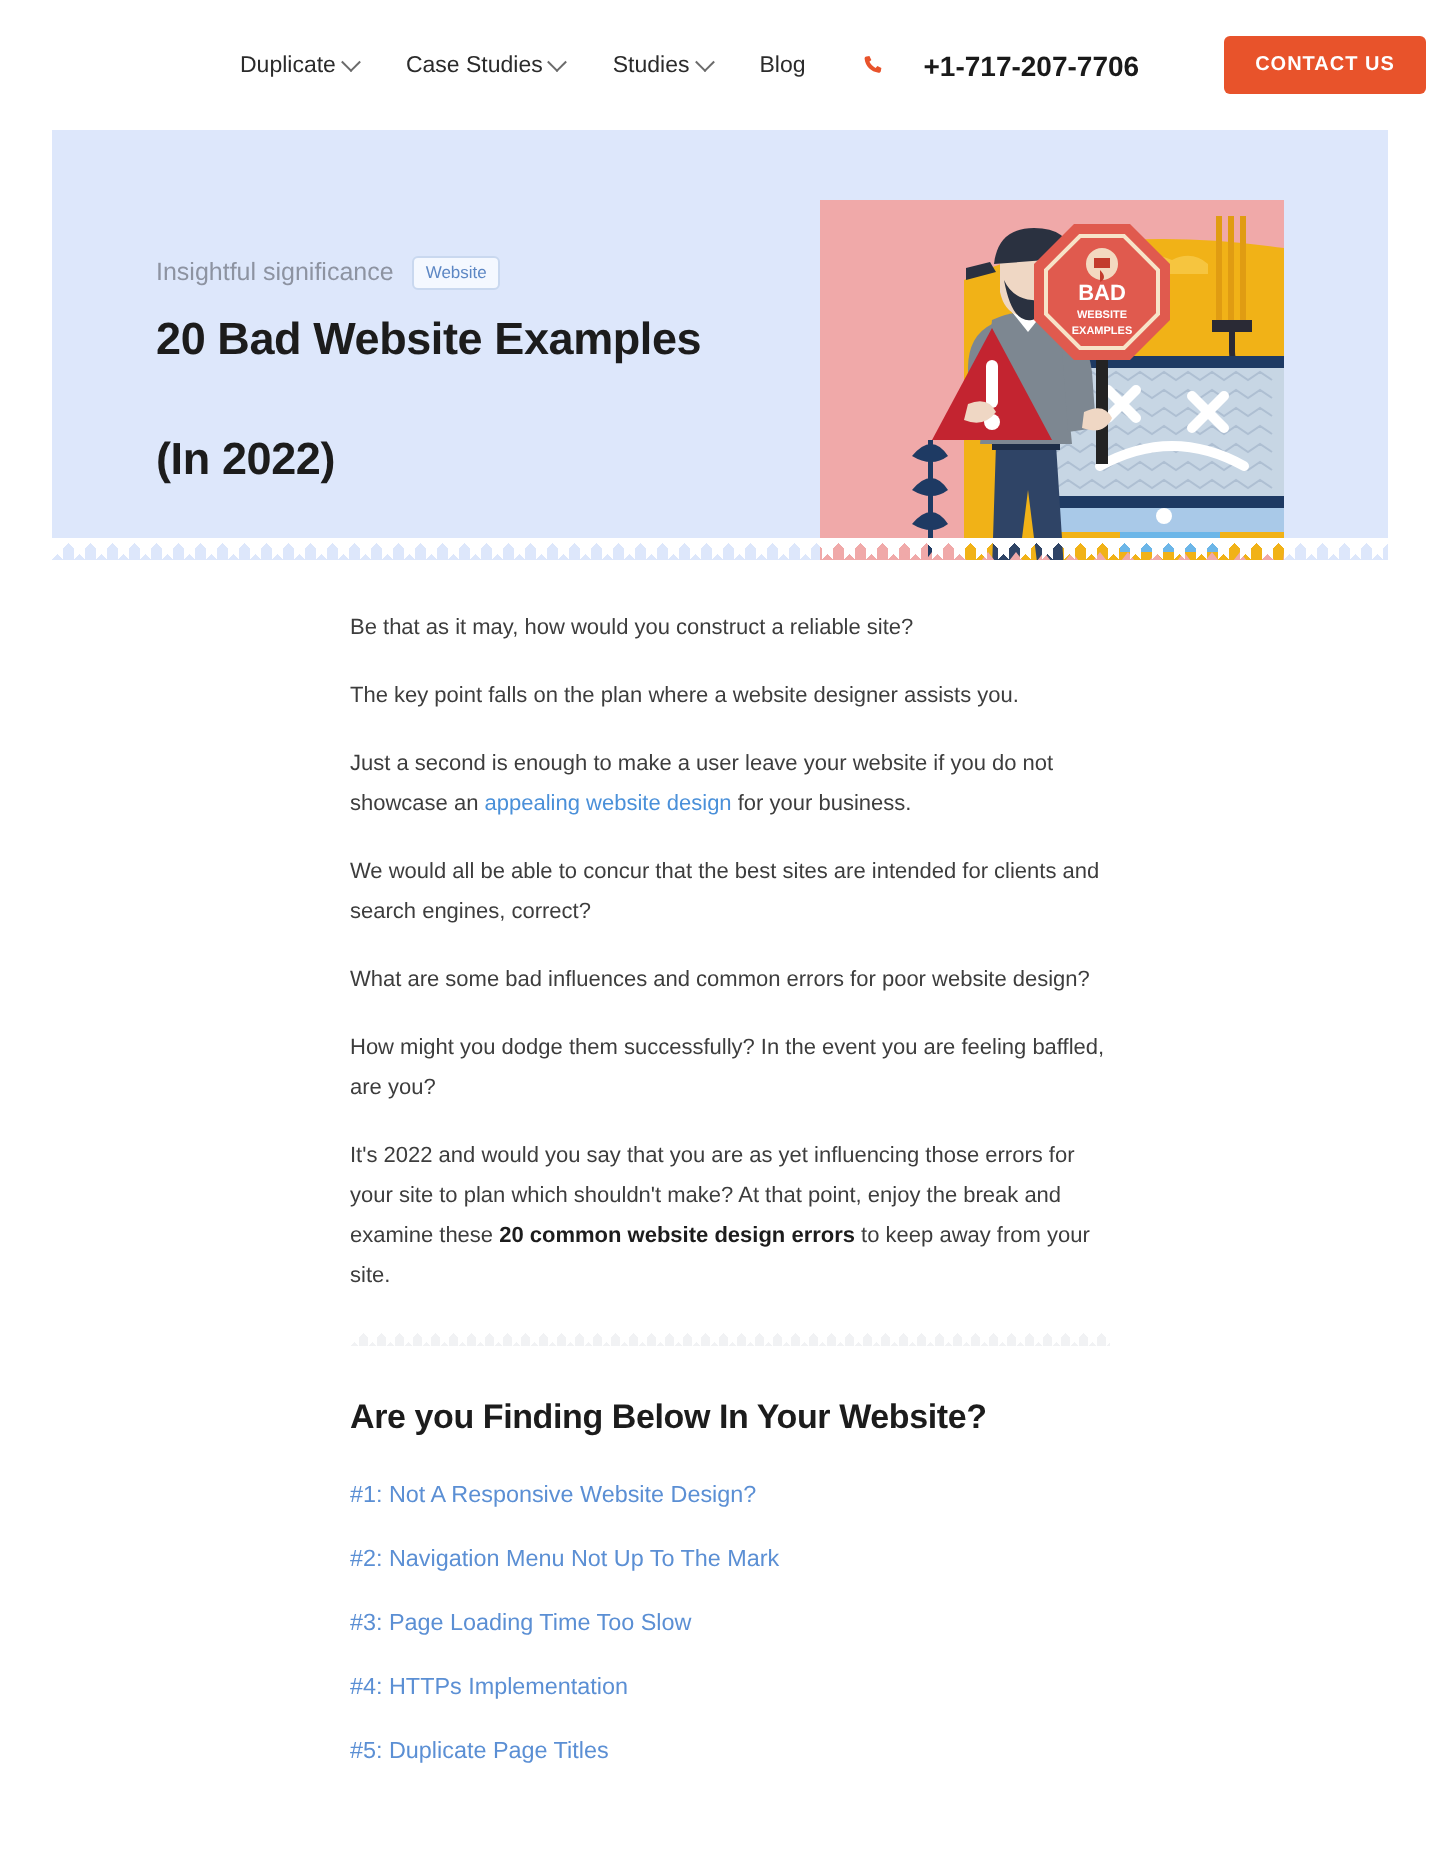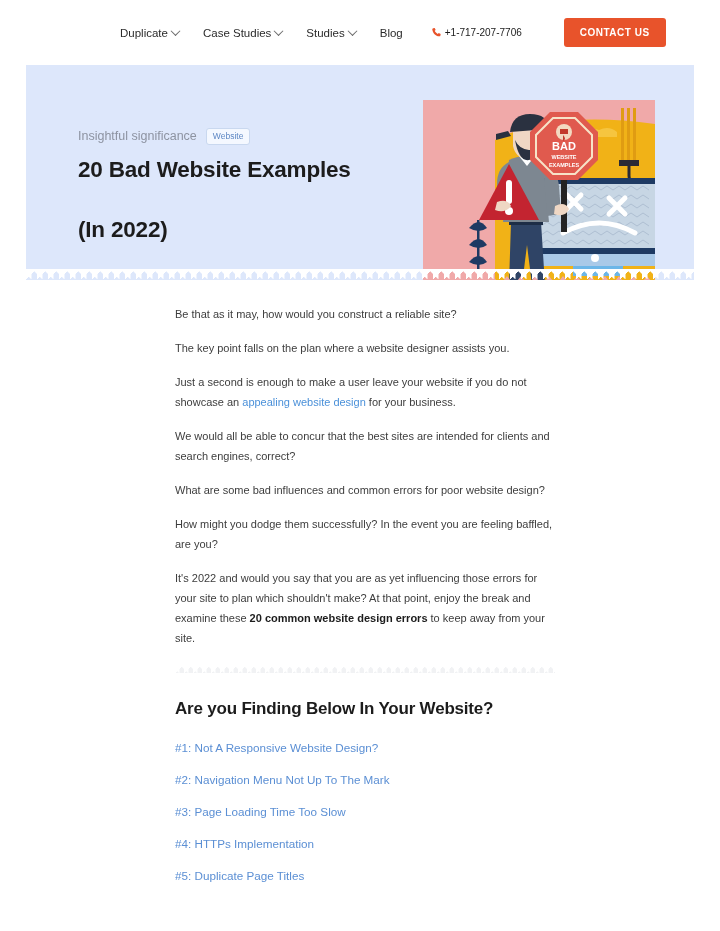--- a/index.html
+++ b/index.html
@@ -54,26 +54,26 @@
   }
   .caret {
     display: inline-block;
     width: 7px; height: 7px;
     border-right: 1.2px solid #6b6b6b;
     border-bottom: 1.2px solid #6b6b6b;
     transform: rotate(45deg) translate(-1px,-1px);
     flex: 0 0 auto;
   }
   .nav-phone {
-    font-size: 10px;
-    font-weight: normal;
+    font-size: 14px;
+    font-weight: bold;
     color: #1a1a1a;
     display: flex;
     align-items: center;
-    gap: 3px;
+    gap: 20px;
     white-space: nowrap;
     cursor: pointer;
     margin-left: 4px;
   }
   .phone-icon { width: 11px; height: 11px; display:block; flex:0 0 11px; }
   .contact-btn {
     margin-left: 18px;
     background: #e8532b;
     color: #ffffff;
     font-size: 10px;
@@ -129,21 +129,21 @@
     font-size: 22.5px;
     font-weight: bold;
     color: #1c1c1c;
     line-height: 1.35;
     letter-spacing: -0.2px;
     max-width: 330px;
   }
 
   .hero-illustration {
     position: absolute;
-    left: 397px;
+    left: 384px;
     top: 35px;
     width: 264px;
     height: 185px;
     overflow: hidden;
   }
 
   
   .zig-hero {
     position: absolute;
     left: 0; right: 0; bottom: 0;

